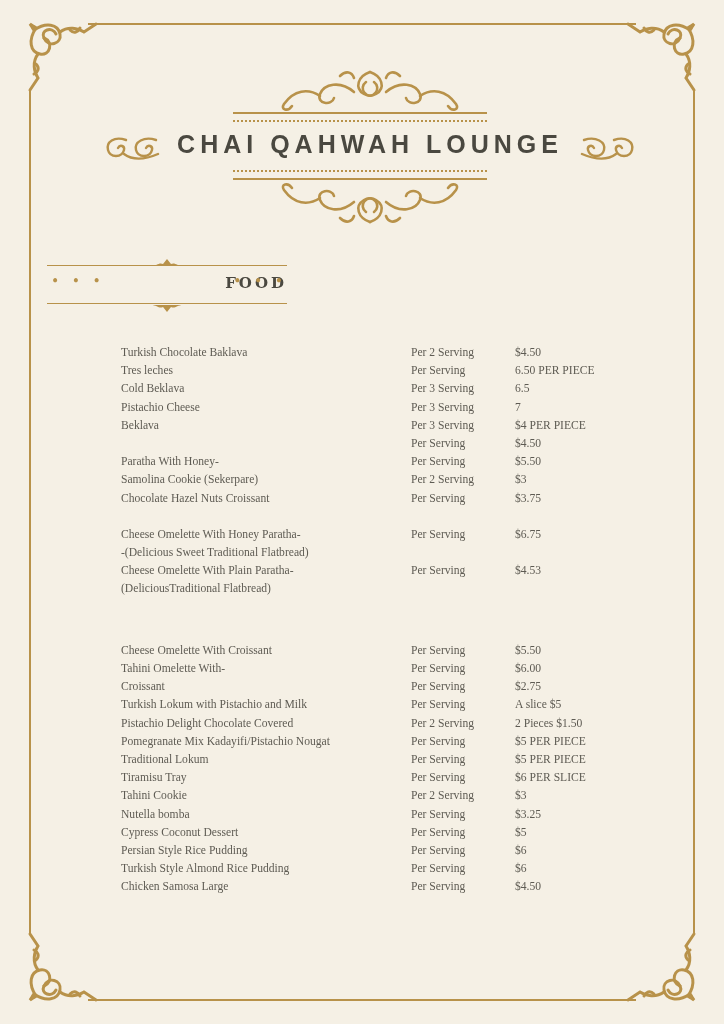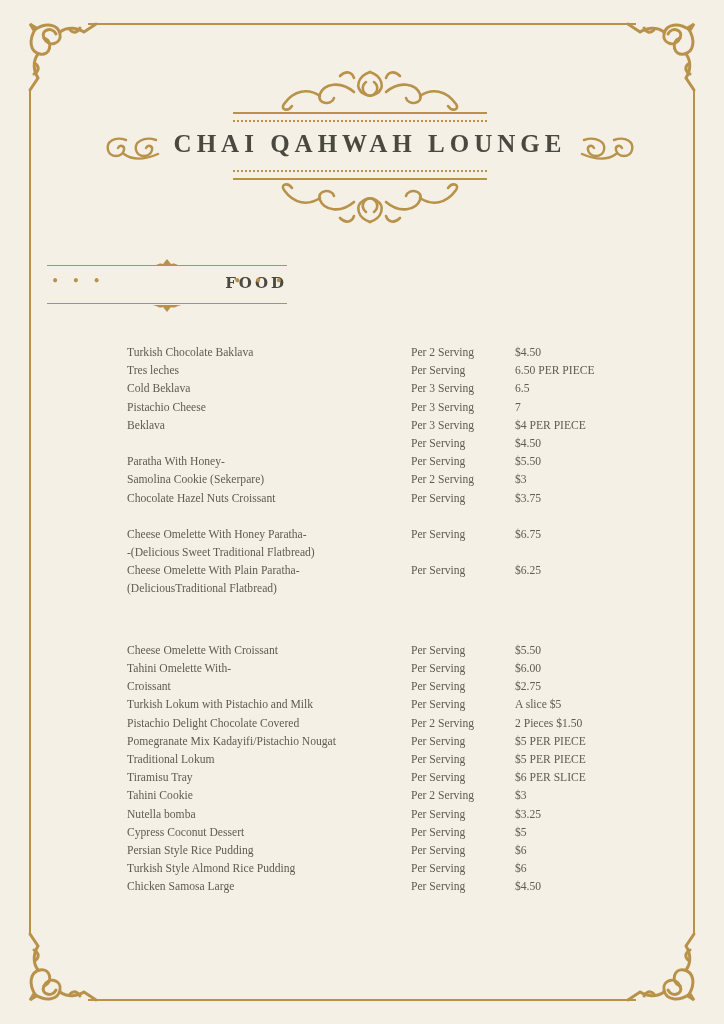--- a/index.html
+++ b/index.html
@@ -7,37 +7,37 @@
     width:724px; height:1024px; position:relative; overflow:hidden;
     background:#F5F0E5;
     font-family:"DejaVu Serif", serif;
     color:#5E5B53;
   }
   .border-line { position:absolute; background:#B8924A; }
   .corner { position:absolute; width:80px; height:80px; }
   .title-block { position:absolute; left:100px; top:62px; width:540px; height:170px; }
   .title-text {
     position:absolute; left:0; right:0; top:68px; text-align:center;
-    font-family:Liberation Serif, serif; font-weight:bold;
+    font-family:Liberation Sans, sans-serif; font-weight:bold;
     font-size:25px; letter-spacing:5px; color:#4A4840;
   }
   .section-head { position:absolute; left:47px; top:258px; width:240px; height:56px; }
   .section-head .line { position:absolute; left:0; right:0; height:1px; background:#B8924A; }
   .section-title {
     position:absolute; left:0; right:0; top:16px; text-align:right;
     font-family:"DejaVu Serif", serif; font-weight:bold; font-size:15px;
     letter-spacing:3px; color:#4A4840;
   }
   .dots { position:absolute; top:15px; font-size:14px; color:#B8924A; letter-spacing:4px; }
   .menu { position:absolute; left:119px; top:344px; width:520px; }
   .row {
     position:relative; height:18.2px; font-size:11.6px; line-height:18.2px;
     font-family:"Liberation Serif", serif; white-space:nowrap;
   }
-  .row .name { position:absolute; left:8px;text-align:right; }
+  .row .name { position:absolute; left:2px;text-align:right; }
   .row .unit { position:absolute; left:292px; }
   .row .price { position:absolute; left:396px; }
   .gap { height:18.2px; }
   .gap-lg { height:25px; }
 </style>
 </head>
 <body>
 
 <div class="border-line" style="left:88px; right:88px; top:23px; height:2px;"></div>
 <div class="border-line" style="left:88px; right:88px; top:999px; height:2px;"></div>
@@ -208,21 +208,21 @@
         <span class="price">$6.75</span>
       </div>
       <div class="row">
         <span class="name">-(Delicious Sweet Traditional Flatbread)</span>
         <span class="unit"></span>
         <span class="price"></span>
       </div>
       <div class="row">
         <span class="name">Cheese Omelette With Plain Paratha-</span>
         <span class="unit">Per Serving</span>
-        <span class="price">$6.25</span>
+        <span class="price">$4.53</span>
       </div>
       <div class="row">
         <span class="name">(DeliciousTraditional Flatbread)</span>
         <span class="unit"></span>
         <span class="price"></span>
       </div>
     </div>
   <div class="gap"></div>
   <div class="gap-lg"></div>
   <div id="g3">

